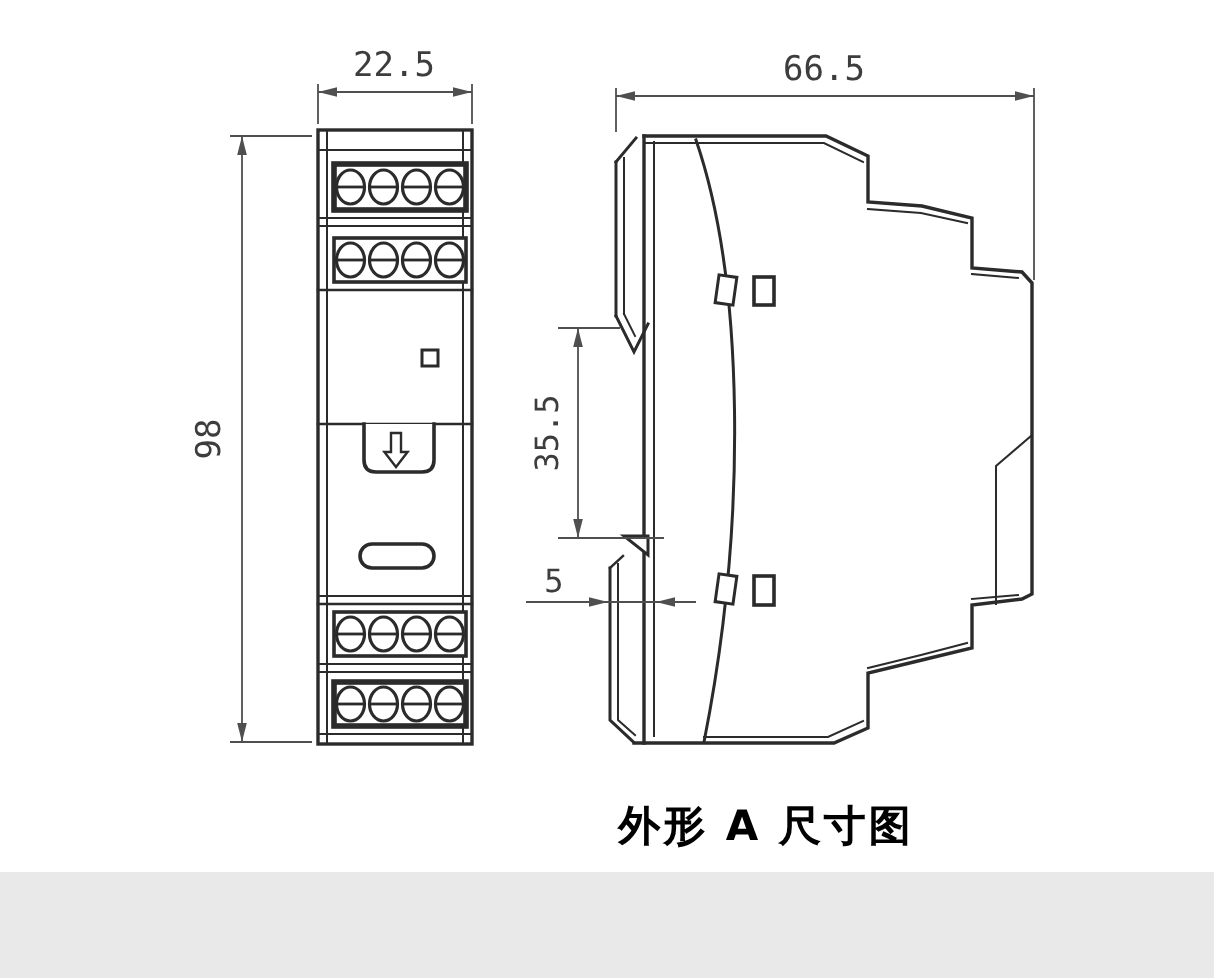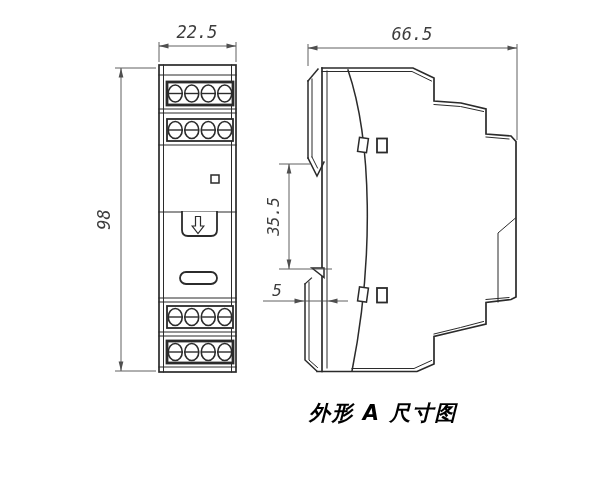--- a/index.html
+++ b/index.html
@@ -1,21 +1,21 @@
 <!DOCTYPE html>
 <html style="--line: #2b2b2b; --dim: #4f4f4f; --dimtxt: #3d3d3d; --cap: #000000; --bg: #ffffff;"><head>
 <meta charset="utf-8">
 <style>
   :root{
     --line:#2b2b2b; --dim:#4f4f4f; --dimtxt:#3d3d3d; --bg:#ffffff; --cap:#000000;
   }
   html,body{margin:0;padding:0;background:#e9e9e9;}
   #stage{
-    position:relative;width:607px;height:489px;background:var(--bg);
-    overflow:hidden;font-family:"DejaVu Sans",sans-serif;font-style:italic;
+    position:relative;width:607px;height:436px;background:var(--bg);
+    overflow:hidden;font-family:"DejaVu Sans",sans-serif;
   }
   svg{position:absolute;left:0;top:0;}
   .ln{stroke:var(--line);fill:none;stroke-linecap:square;stroke-linejoin:miter;}
   .w1{stroke-width:1;}
   .w12{stroke-width:1.2;}
   .w15{stroke-width:1.5;}
   .w17{stroke-width:1.7;}
   .w18{stroke-width:1.8;}
   .w28{stroke-width:2.8;}
   .whitefill{fill:#ffffff;}

